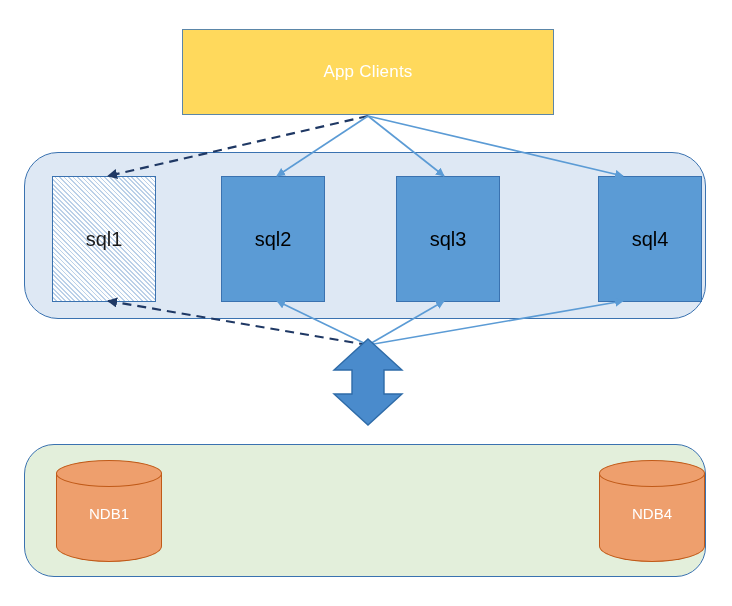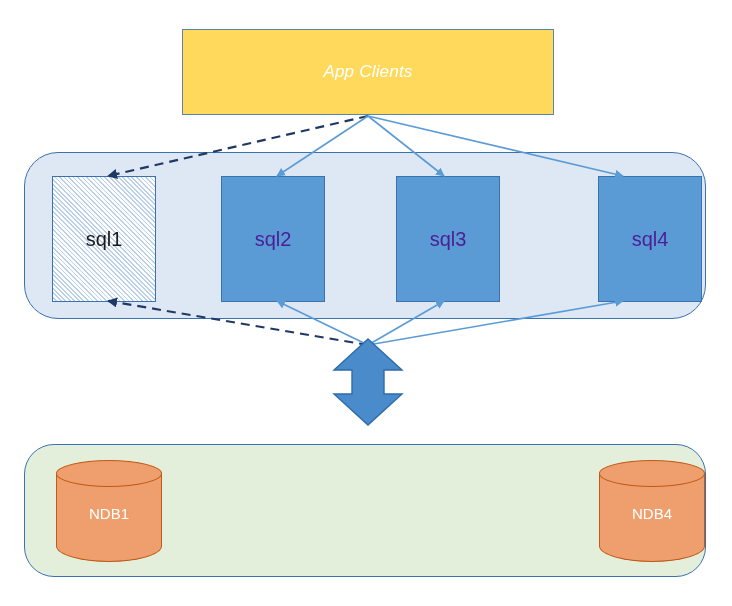--- a/index.html
+++ b/index.html
@@ -29,21 +29,20 @@
     border: 1.5px solid #5B86A8;
     box-sizing: border-box;
     display: flex;
     align-items: center;
     justify-content: center;
   }
   .app-clients-text {
     color: #ffffff;
     font-size: 17px;
     letter-spacing: 0.2px;
-    font-style: italic;
   }
 
   
   .tier {
     position: absolute;
     box-sizing: border-box;
   }
   .tier-sql {
     left: 24px;
     top: 152px;
@@ -86,21 +85,21 @@
       rgba(255,255,255,0.95) 2px,
       #BBD0E8 2px,
       #BBD0E8 3.2px
     );
   }
   .sql-text {
     font-size: 20px;
     position: relative;
     z-index: 2;
   }
-  .sql-box.active .sql-text { color: #4c1d95; }
+  .sql-box.active .sql-text { color: #000000; }
   .sql-box.inactive .sql-text { color: #1a1a1a; }
 
   #sql1 { left: 52px; }
   #sql2 { left: 221px; }
   #sql3 { left: 396px; text-align: right; }
   #sql4 { left: 598px; }
 
   
   .ndb {
     position: absolute;

